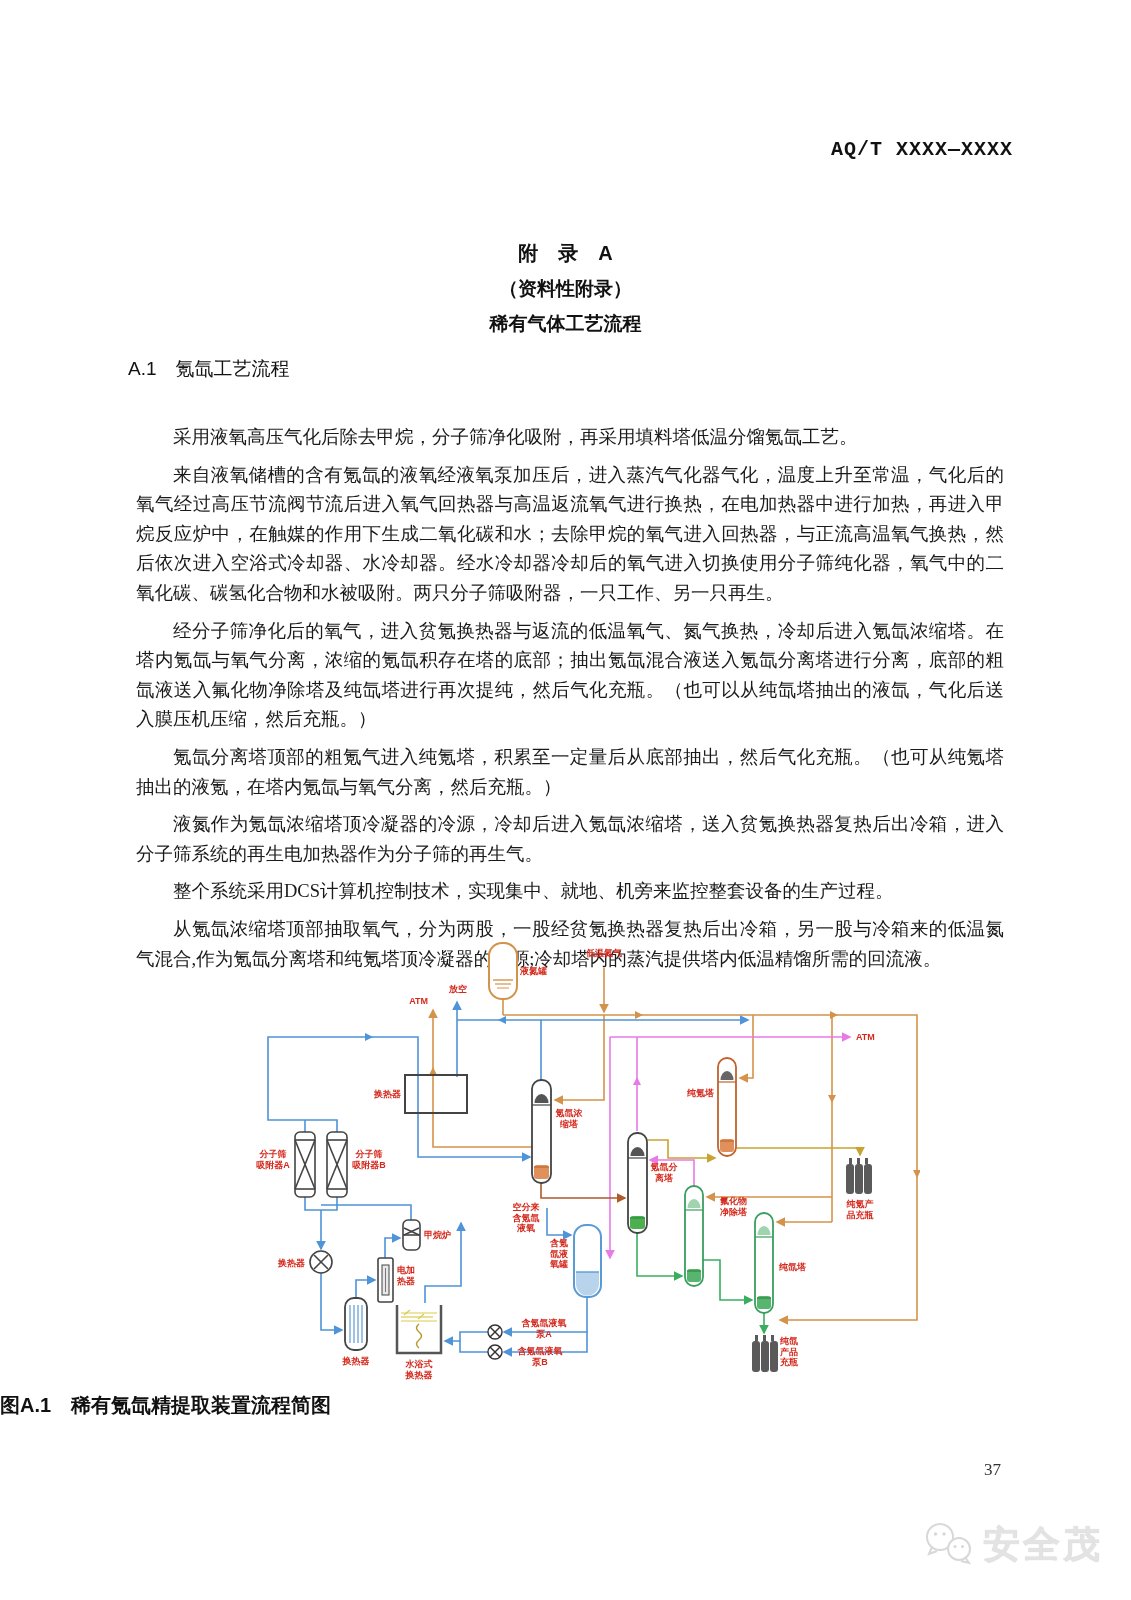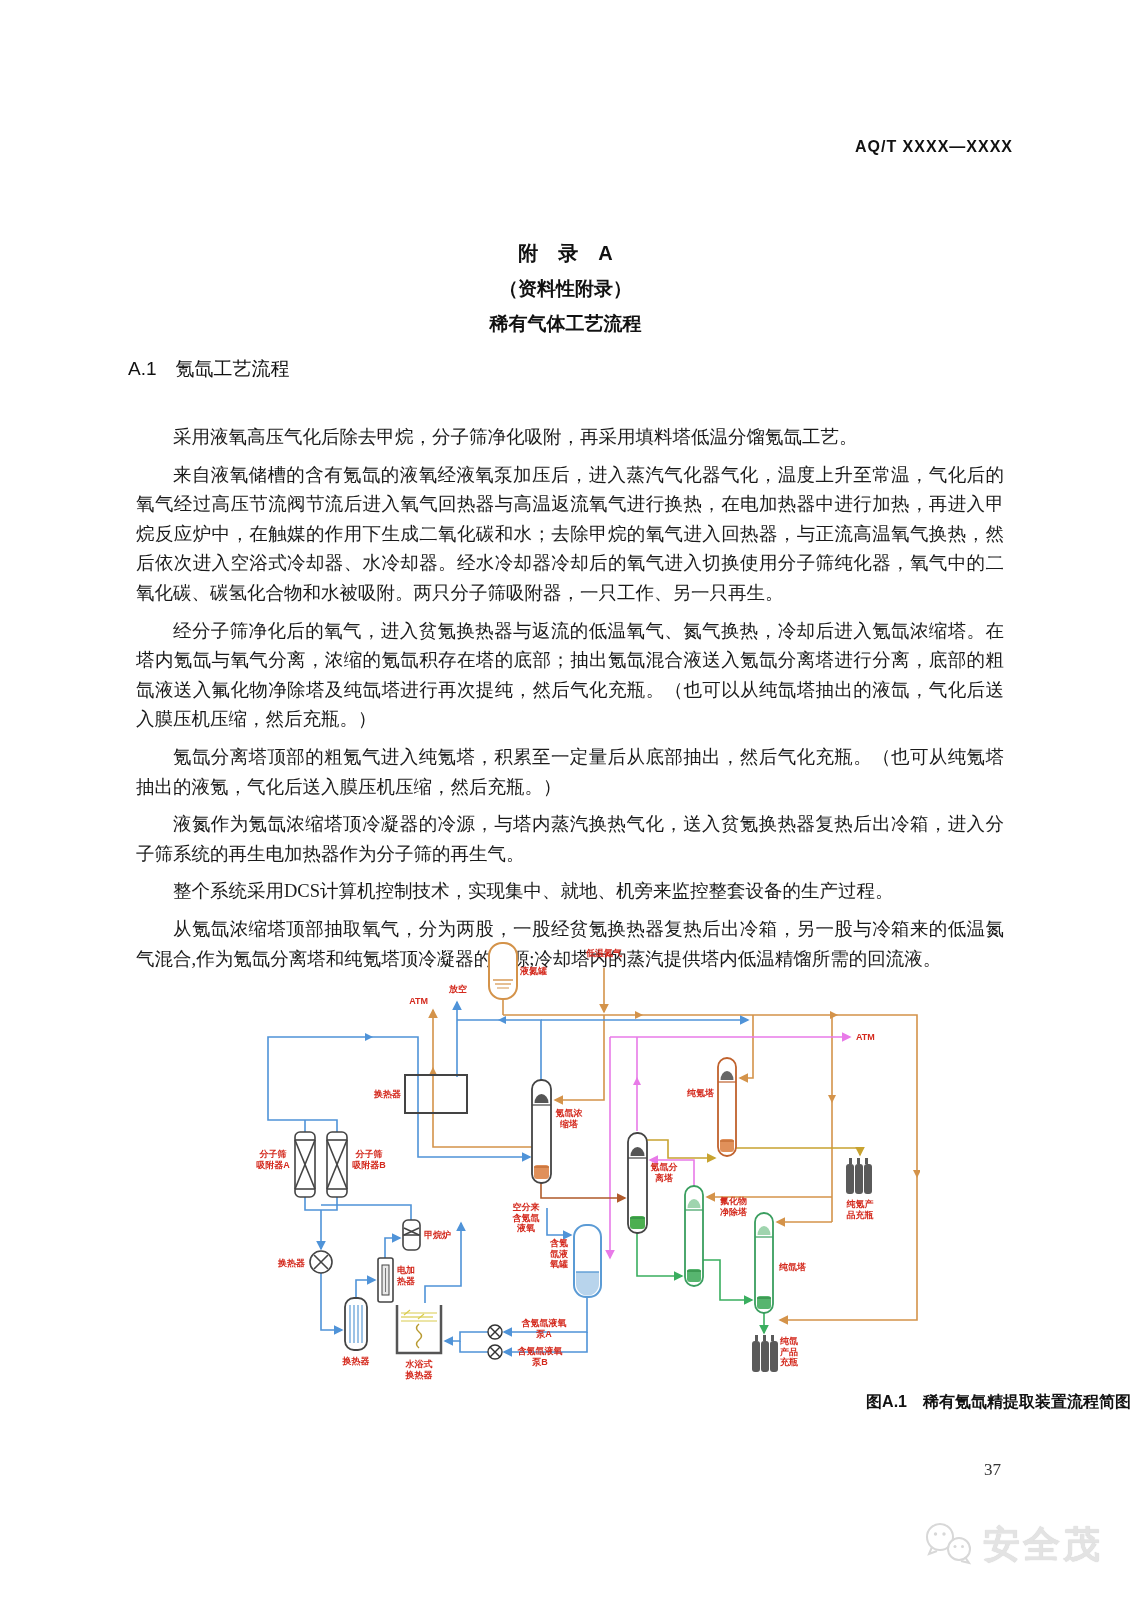--- a/index.html
+++ b/index.html
@@ -1,34 +1,34 @@
 <!DOCTYPE html>
 <html><head>
 <meta charset="utf-8">
 <style>
   html,body{margin:0;padding:0;}
   body{width:1131px;height:1600px;background:#ffffff;position:relative;
        font-family:"Liberation Serif","DejaVu Serif",serif;color:#1a1a1a;overflow:hidden;}
   .header-right{position:absolute;top:138px;right:118px;
-       font-family:Liberation Sans, sans-serif;
-       font-size:16px;font-weight:600;letter-spacing:1px;color:#111;}
+       font-family:Liberation Mono, monospace;
+       font-size:20px;font-weight:600;letter-spacing:1px;color:#111;}
   .doc-titles{position:absolute;top:240px;left:0;width:100%;text-align:center;
        font-family:"Liberation Sans","DejaVu Sans",sans-serif;color:#111;}
   .doc-titles .t1{font-size:20px;font-weight:bold;margin:0 0 9px 0;}
   .doc-titles .t2,.doc-titles .t3{font-size:19px;font-weight:bold;margin:9px 0 0 0;}
   .section-heading{position:absolute;top:356px;left:128px;
        font-family:"Liberation Sans","DejaVu Sans",sans-serif;
        font-size:19px;font-weight:normal;color:#111;}
   .body-text{position:absolute;top:415px;left:128px;width:884px;}
   .body-text p{margin:8px;font-size:18.5px;line-height:29.6px;text-align:justify;
        text-indent:2em;color:#1a1a1a;}
   .figure-wrap{position:absolute;top:920px;left:220px;width:700px;height:470px;}
-  .figure-caption{position:absolute;top:1392px;left:0;width:100%;text-align:right;
+  .figure-caption{position:absolute;top:1392px;left:0;width:100%;text-align:left;
        font-family:"Liberation Sans","DejaVu Sans",sans-serif;
-       font-size:16px;font-weight:bold;color:#111;}
+       font-size:20px;font-weight:bold;color:#111;}
   .page-number{position:absolute;top:1460px;right:130px;font-size:17px;color:#333;margin-left:19px;}
   .watermark{position:absolute;top:1520px;right:28px;display:flex;align-items:center;gap:4px;}
   .watermark .wm-text{font-family:Liberation Mono, monospace;
        font-size:37px;font-weight:bold;color:#e3e3e3;letter-spacing:3px;
        text-shadow:0 0 1px #c9c9c9;}
   .dlabel{font:bold 9px "Liberation Sans","DejaVu Sans",sans-serif;fill:#d42a1e;}
 </style>
 </head>
 <body>
 
@@ -39,22 +39,22 @@
   <p class="t2">（资料性附录）</p>
   <p class="t3">稀有气体工艺流程</p>
 </div>
 
 <div class="section-heading">A.1　氪氙工艺流程</div>
 
 <div class="body-text">
   <p>采用液氧高压气化后除去甲烷，分子筛净化吸附，再采用填料塔低温分馏氪氙工艺。</p>
   <p>来自液氧储槽的含有氪氙的液氧经液氧泵加压后，进入蒸汽气化器气化，温度上升至常温，气化后的氧气经过高压节流阀节流后进入氧气回热器与高温返流氧气进行换热，在电加热器中进行加热，再进入甲烷反应炉中，在触媒的作用下生成二氧化碳和水；去除甲烷的氧气进入回热器，与正流高温氧气换热，然后依次进入空浴式冷却器、水冷却器。经水冷却器冷却后的氧气进入切换使用分子筛纯化器，氧气中的二氧化碳、碳氢化合物和水被吸附。两只分子筛吸附器，一只工作、另一只再生。</p>
   <p>经分子筛净化后的氧气，进入贫氪换热器与返流的低温氧气、氮气换热，冷却后进入氪氙浓缩塔。在塔内氪氙与氧气分离，浓缩的氪氙积存在塔的底部；抽出氪氙混合液送入氪氙分离塔进行分离，底部的粗氙液送入氟化物净除塔及纯氙塔进行再次提纯，然后气化充瓶。（也可以从纯氙塔抽出的液氙，气化后送入膜压机压缩，然后充瓶。）</p>
-  <p>氪氙分离塔顶部的粗氪气进入纯氪塔，积累至一定量后从底部抽出，然后气化充瓶。（也可从纯氪塔抽出的液氪，气化后送入膜压机压缩，然后充瓶。）</p>
-  <p>液氮作为氪氙浓缩塔顶冷凝器的冷源，与塔内蒸汽换热气化，送入贫氪换热器复热后出冷箱，进入分子筛系统的再生电加热器作为分子筛的再生气。</p>
+  <p>氪氙分离塔顶部的粗氪气进入纯氪塔，积累至一定量后从底部抽出，然后气化充瓶。（也可从纯氪塔抽出的液氪，在塔内氪氙与氧气分离，然后充瓶。）</p>
+  <p>液氮作为氪氙浓缩塔顶冷凝器的冷源，冷却后进入氪氙浓缩塔，送入贫氪换热器复热后出冷箱，进入分子筛系统的再生电加热器作为分子筛的再生气。</p>
   <p>整个系统采用DCS计算机控制技术，实现集中、就地、机旁来监控整套设备的生产过程。</p>
   <p>从氪氙浓缩塔顶部抽取氧气，分为两股，一股经贫氪换热器复热后出冷箱，另一股与冷箱来的低温氮气混合,作为氪氙分离塔和纯氪塔顶冷凝器的冷源;冷却塔内的蒸汽提供塔内低温精馏所需的回流液。</p>
 </div>
 
 <div class="figure-wrap">
 <svg id="flow-diagram" width="700" height="470" viewBox="0 0 700 470" xmlns="http://www.w3.org/2000/svg">
   <defs>
     <marker id="m-blue" markerWidth="7" markerHeight="7" refX="5" refY="3" orient="auto">
           <path d="M0,0 L6,3 L0,6 z" fill="#4f93d8"></path>
         </marker>

